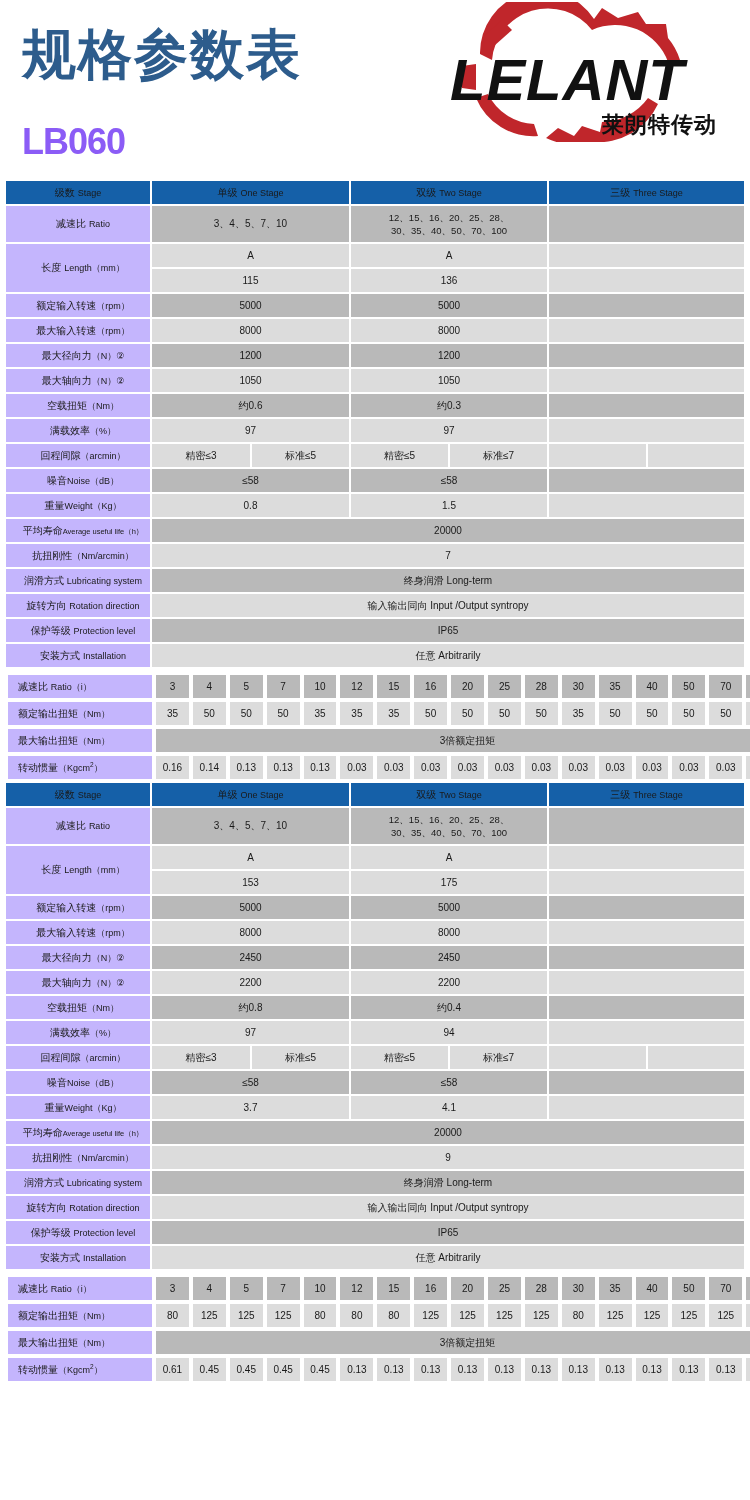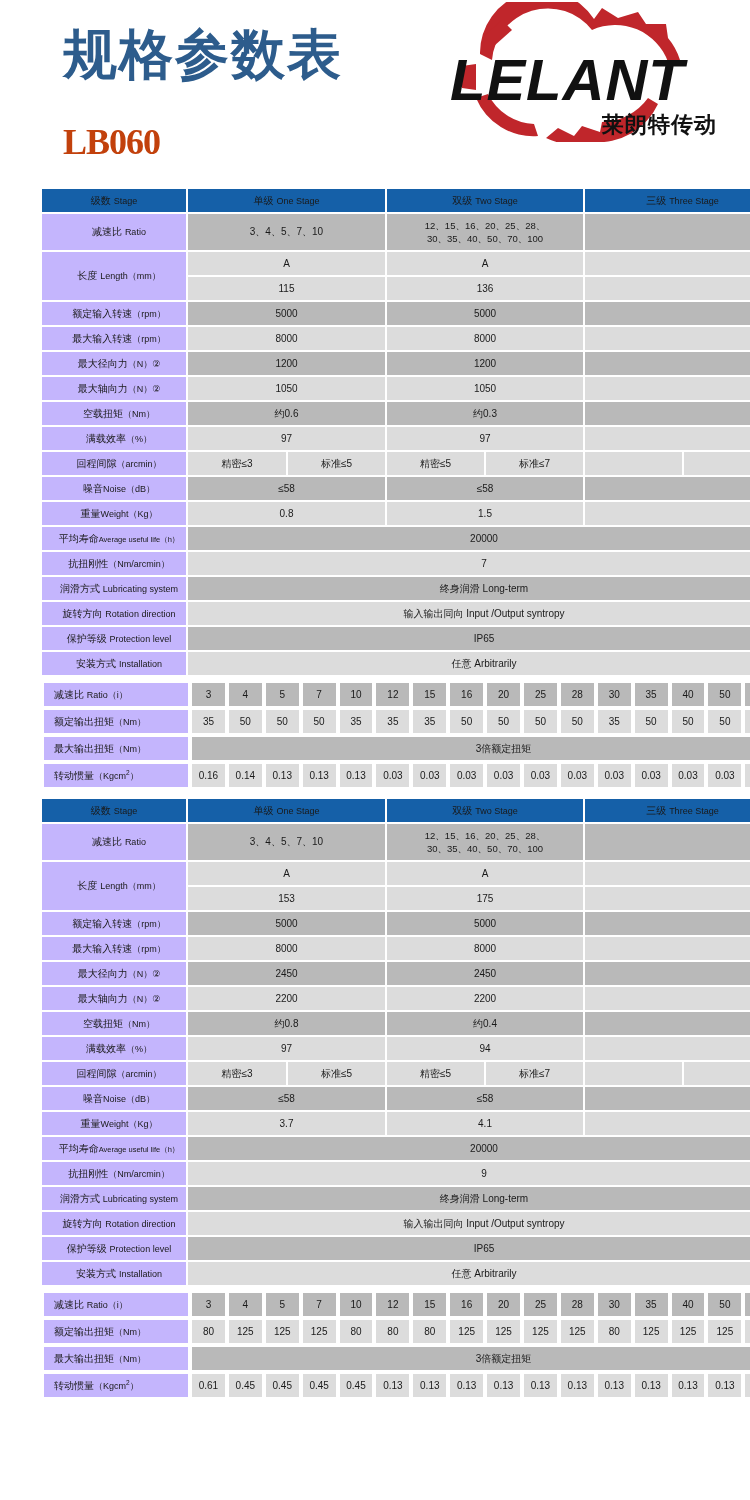--- a/index.html
+++ b/index.html
@@ -2,49 +2,49 @@
 <html><head>
 <meta charset="utf-8">
 <style>
   * { box-sizing: border-box; }
   html, body {
     margin: 0; padding: 0;
     width: 750px; height: 1500px;
     background: #ffffff;
     font-family: "Liberation Sans", "DejaVu Sans", sans-serif;
   }
-  .page { position: relative; width: 750px; height: 1500px; overflow: hidden; padding-left: 41px; }
+  .page { position: relative; width: 750px; height: 1500px; overflow: hidden; }
 
   
   .header { position: relative; height: 180px; }
   .main-title {
     position: absolute; left: 22px; top: 28px;
     font-size: 54px; font-weight: bold; letter-spacing: 2px;
     color: #2d5c8c; line-height: 1;
     font-family: "DejaVu Sans", "Liberation Sans", sans-serif;
   }
   .model-title {
     position: absolute; left: 22px; top: 124px;
-    font-size: 36px; font-weight: bold; color: #c2410c;
+    font-size: 36px; font-weight: bold; color: #8b5cf6;
     letter-spacing: -1px; line-height: 1;
-    font-family: Liberation Serif, serif;
+    font-family: Liberation Sans, sans-serif;
   }
   .model-title-2 {
     margin: 8px 0 10px 22px;
     font-size: 36px; font-weight: bold; color: #111;
     letter-spacing: -1px; line-height: 1;
     font-family: "Liberation Sans", sans-serif;
   }
 
   
   .logo { position: absolute; right: 18px; top: 2px; width: 290px; height: 140px; }
   .logo svg { display: block; width: 290px; height: 140px; }
 
   
-  .tbl-wrap { width: 740px; margin: 8px auto; }
+  .tbl-wrap { width: 740px; margin: 0 auto; }
   table.spec {
     width: 740px; border-collapse: separate; border-spacing: 0 0;
     table-layout: fixed;
   }
   table.spec td, table.spec th {
     border: 1px solid #ffffff;
     padding: 0; margin: 0;
     height: 25px;
     text-align: center;
     vertical-align: middle;

